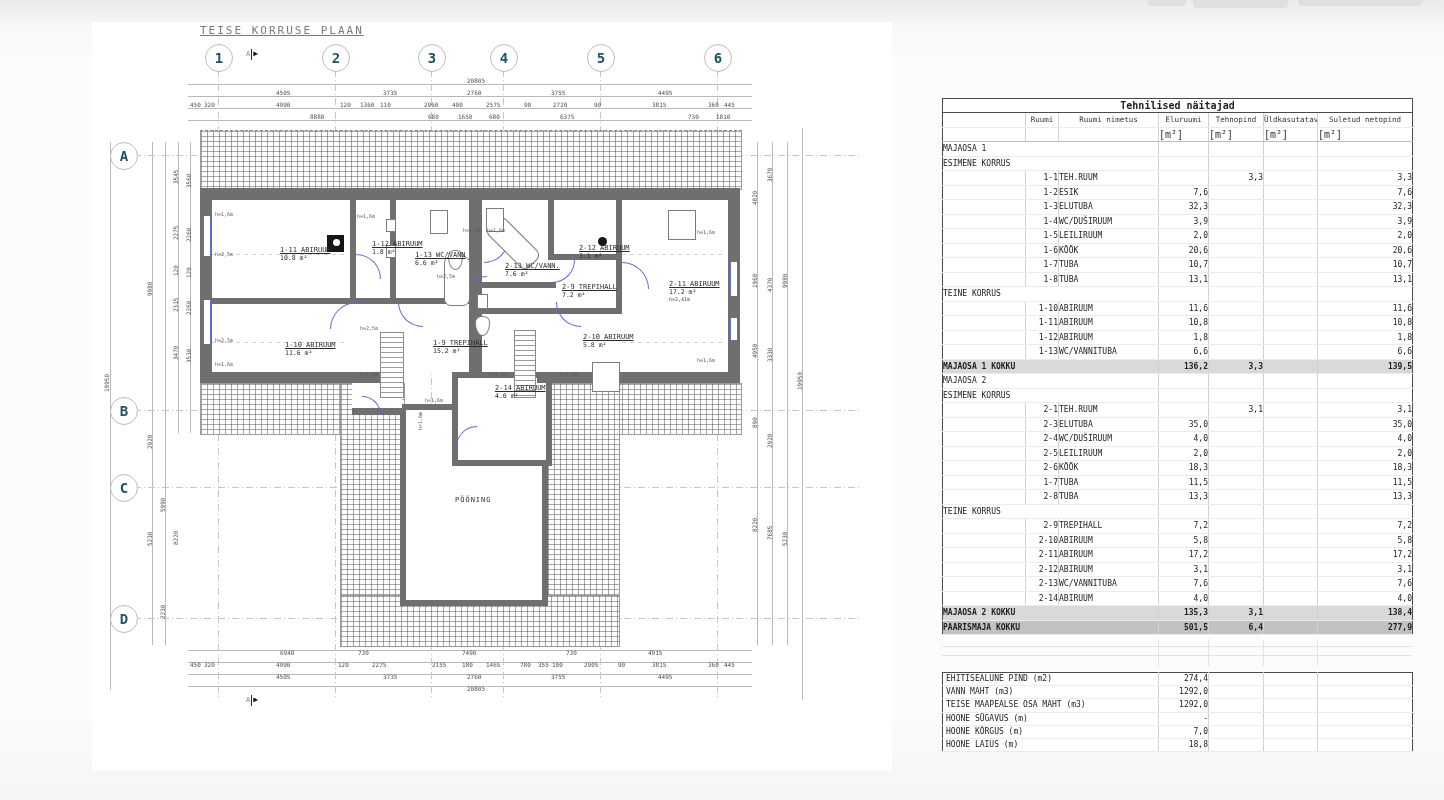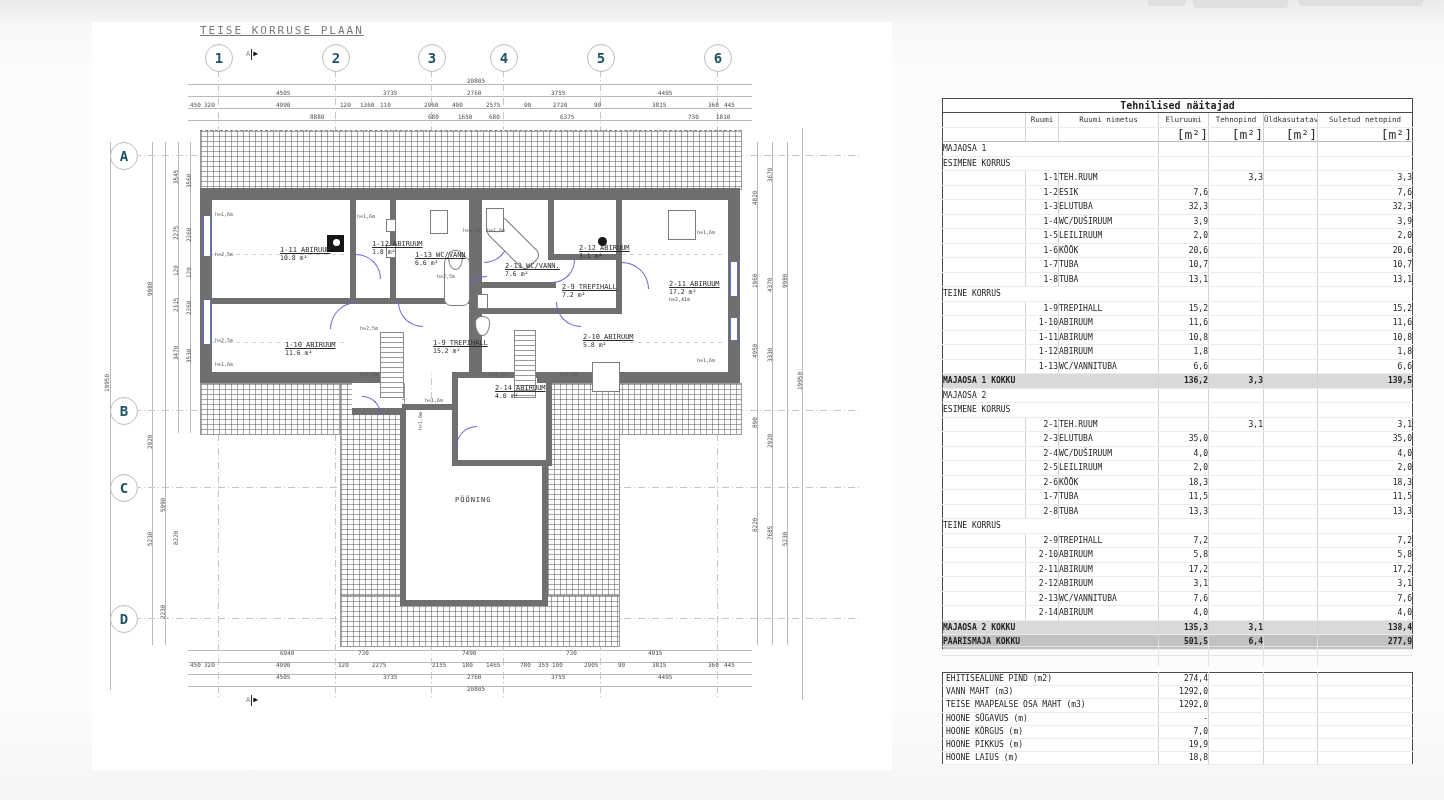--- a/index.html
+++ b/index.html
@@ -67,21 +67,21 @@
   table{border-collapse:collapse;table-layout:fixed;background:#fff;}
   #mainTable,#infoTable{position:absolute;border:1px solid #4a4a4a;}
   #mainTable td,#infoTable td{
     font-family:"DejaVu Sans Mono",monospace;font-size:8px;color:#222;
     padding:0;height:13.5px;line-height:13.5px;overflow:hidden;white-space:nowrap;
     border-right:1px solid #d2d2d2;border-bottom:1px solid #ececec;
   }
   #mainTable td:last-child,#infoTable td:last-child{border-right:none;}
   #mainTable tr.titleRow td{font-size:10px;font-weight:bold;text-align:center;height:13px;line-height:13px;border-bottom:1px solid #4a4a4a;}
   #mainTable tr.headRow td{font-size:7.5px;text-align:center;height:14px;line-height:14px;color:#333;}
-  #mainTable tr.unitRow td{font-size:13px;text-align:right;height:13px;line-height:13px;border-bottom:1px solid #bdbdbd;color:#333;}
+  #mainTable tr.unitRow td{font-size:10px;text-align:left;height:13px;line-height:13px;border-bottom:1px solid #bdbdbd;color:#333;}
   td.secc{padding-left:3px;}
   td.numc{text-align:right;padding-right:5px;}
   td.namec{padding-left:4px;}
   td.eluc{text-align:right;padding-right:5px;}
   td.tehc{text-align:right;padding-right:15px;}
   td.netc{text-align:right;padding-right:7px;}
   tr.totalRow td{background:#d9d9d9;font-weight:bold;border-top:1px solid #555;border-bottom:1px solid #555;}
   tr.grandRow td{background:#c1c1c1;font-weight:bold;border-top:1px solid #333;border-bottom:1px solid #333;}
   #infoTable td.lbl{padding-left:3px;}
   #infoTable td{height:12.2px;line-height:12.2px;}
@@ -475,29 +475,20 @@
         </tr>
         <tr class="">
           <td colspan="3" class="secc">TEINE KORRUS</td>
           <td class="eluc"></td>
           <td class="tehc"></td>
           <td></td>
           <td class="netc"></td>
         </tr>
         <tr>
           <td></td>
-          <td class="numc">1-9</td>
-          <td class="namec">TREPIHALL</td>
-          <td class="eluc">15,2</td>
-          <td class="tehc"></td>
-          <td></td>
-          <td class="netc">15,2</td>
-        </tr>
-        <tr>
-          <td></td>
           <td class="numc">1-10</td>
           <td class="namec">ABIRUUM</td>
           <td class="eluc">11,6</td>
           <td class="tehc"></td>
           <td></td>
           <td class="netc">11,6</td>
         </tr>
         <tr>
           <td></td>
           <td class="numc">1-11</td>
@@ -730,27 +721,20 @@
           <td></td>
         </tr>
         <tr>
           <td class="lbl">HOONE KÕRGUS (m)</td>
           <td class="eluc">7,0</td>
           <td></td>
           <td></td>
           <td></td>
         </tr>
         <tr>
-          <td class="lbl">HOONE PIKKUS (m)</td>
-          <td class="eluc">19,9</td>
-          <td></td>
-          <td></td>
-          <td></td>
-        </tr>
-        <tr>
           <td class="lbl">HOONE LAIUS (m)</td>
           <td class="eluc">18,8</td>
           <td></td>
           <td></td>
           <td></td>
         </tr>
       </tbody>
     </table>
   </div>
 

